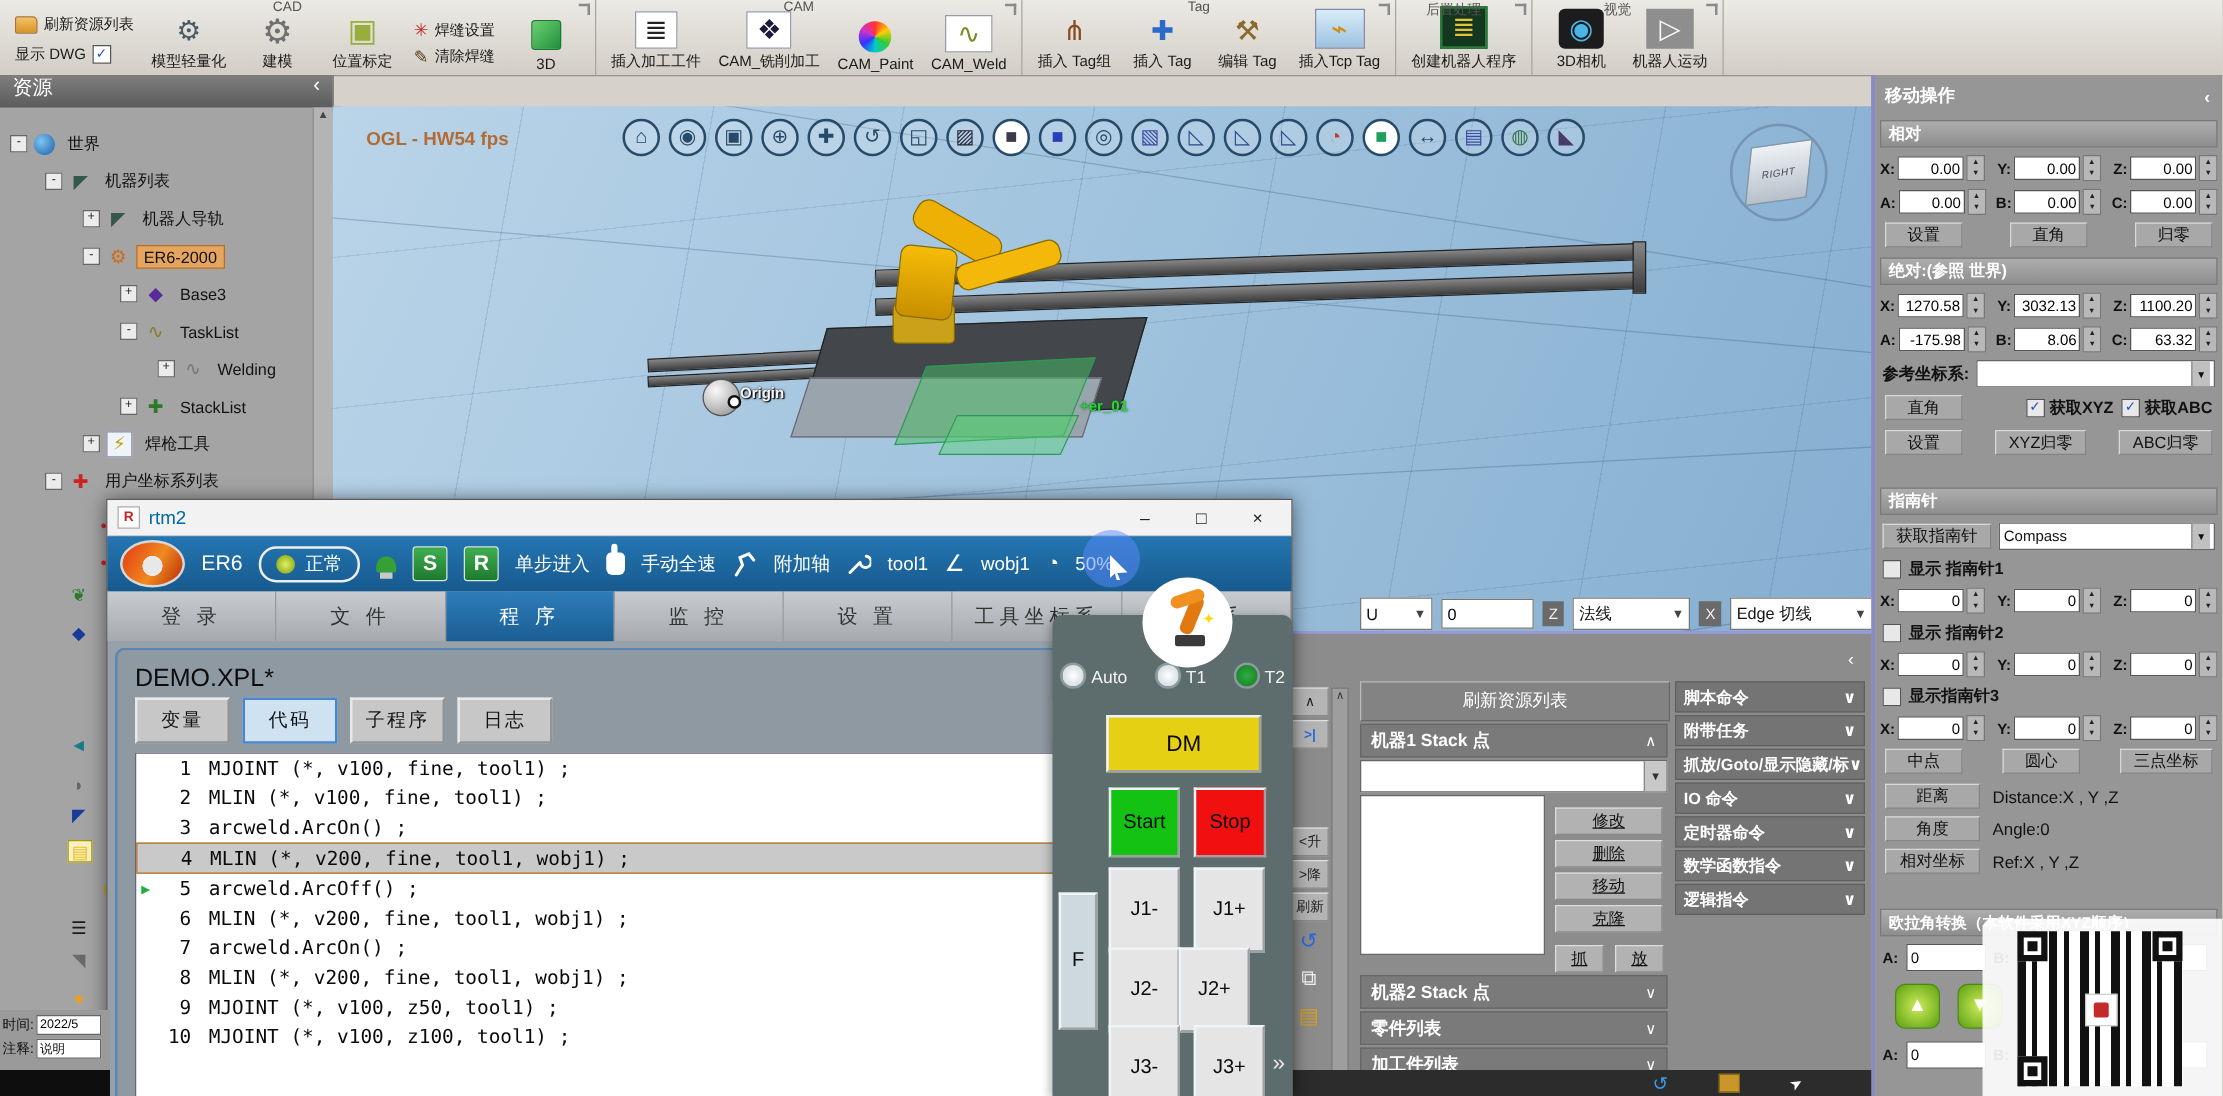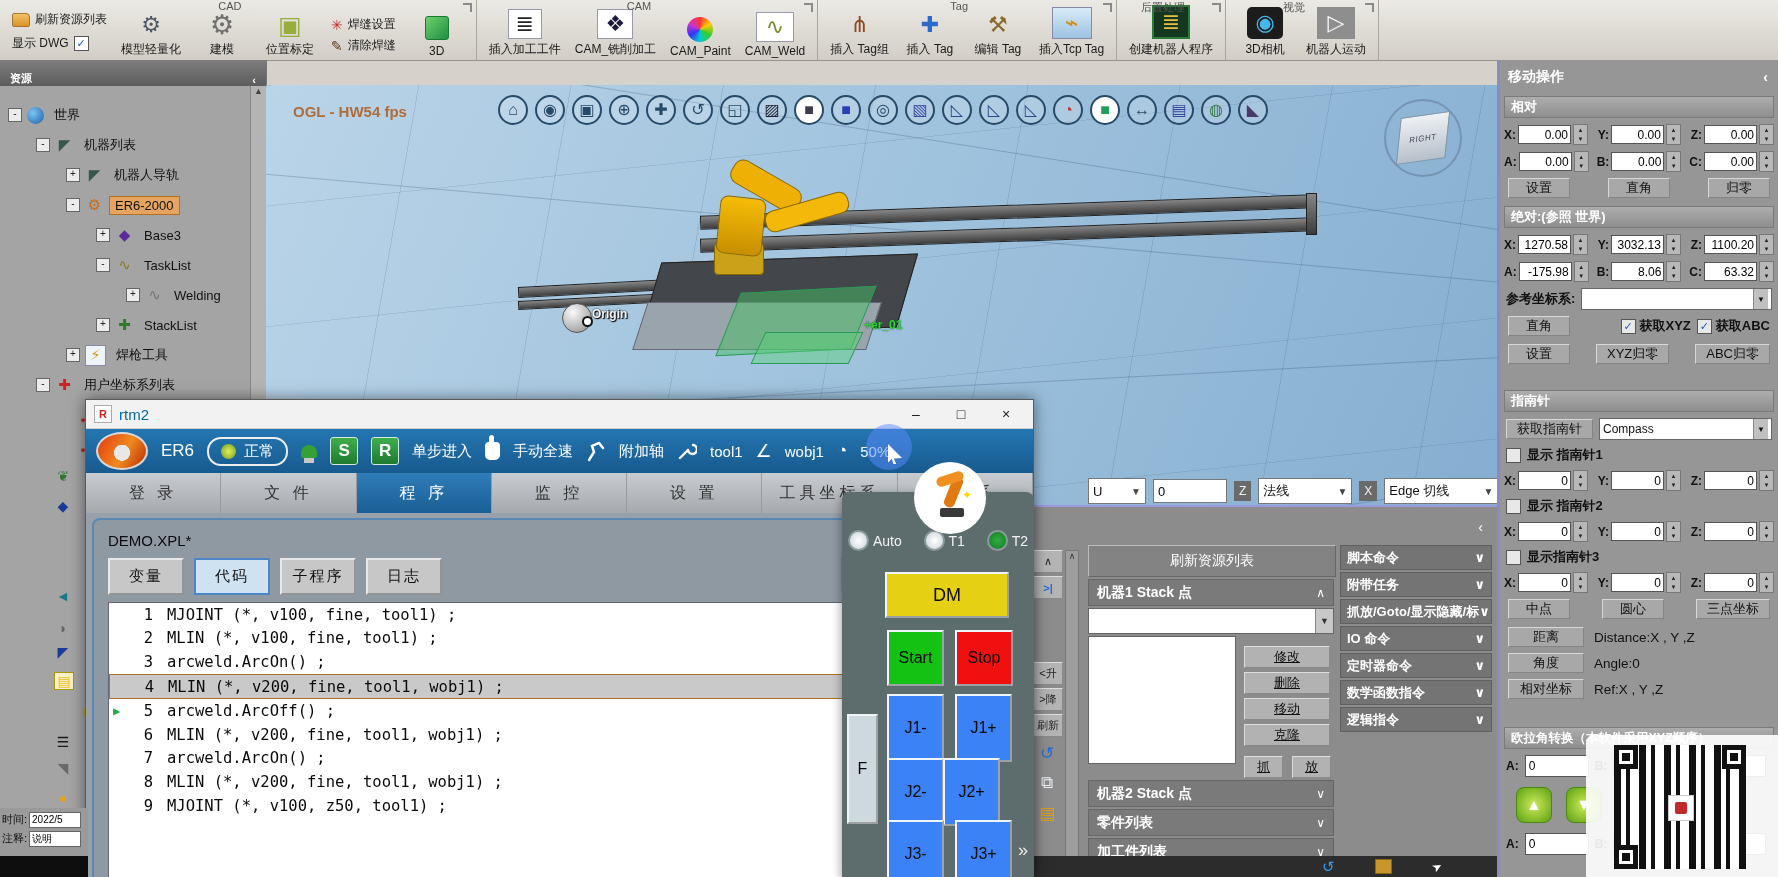--- a/index.html
+++ b/index.html
@@ -30,22 +30,22 @@
   .weldstack{display:flex;flex-direction:column;gap:4px;font-size:12px;color:#1a1a1a;padding-bottom:4px;}
   .wrow{display:flex;align-items:center;gap:5px;}
   .weldset-ico{color:#c23030;font-size:14px;}
   .brush-ico{color:#5a3a1a;font-size:14px;}
   .cube3d{width:22px;height:22px;background:linear-gradient(135deg,#6fd06f,#1f8f3f);
           border:1px solid #177a30;border-radius:3px;}
 
   
   #sidebar{left:0;top:60px;width:266px;height:817px;background:#a4a4a4;border-right:1px solid #777;}
   #sidebar .hdr{height:26px;background:linear-gradient(#7e7e7e,#5c5c5c);color:#fff;
-                display:flex;align-items:flex-end;justify-content:space-between;
-                padding:0 10px;font-size:11px;font-weight:bold;}
+                display:flex;align-items:flex-start;justify-content:space-between;
+                padding:0 10px;font-size:16px;font-weight:normal;}
   #sidebar .sbar{position:absolute;right:0;top:26px;width:15px;bottom:0;background:#b4b4b4;
                  border-left:1px solid #888;font-size:9px;color:#444;text-align:center;}
   .tree{padding:14px 0 0 6px;}
   .trow{height:30px;display:flex;align-items:center;gap:5px;font-size:13px;color:#111;}
   .exp{width:12px;height:12px;background:#ececec;border:1px solid #666;font-size:10px;
        line-height:10px;text-align:center;color:#222;flex:none;}
   .tico{width:19px;height:19px;display:flex;align-items:center;justify-content:center;
         font-size:15px;flex:none;}
   .tlabel{padding:1px 5px;white-space:nowrap;}
   .sel{background:#e5a45f;border:1px solid #b27020;}
@@ -122,21 +122,21 @@
   .hand{width:15px;height:18px;background:#fff;border-radius:4px 4px 5px 5px;position:relative;}
   .hand:before{content:"";position:absolute;left:4px;top:-7px;width:5px;height:9px;background:#fff;border-radius:3px;}
   .wicon{font-size:18px;color:#fff;}
   #speedico{font-size:17px;}
   #wmenus{height:40px;background:linear-gradient(#c8ccd0,#a6aaae);display:flex;}
   .mitem{flex:1;display:flex;align-items:center;justify-content:center;font-size:16px;
          color:#333;border-right:1px solid #979ba0;letter-spacing:4px;}
   .mitem.act{background:linear-gradient(#2f7db9,#1a5e94);color:#fff;}
   #wcontent{position:absolute;left:6px;top:118px;right:6px;bottom:0;background:#8f99a2;
             border:2px solid #5a86b4;border-bottom:none;border-radius:8px 8px 0 0;}
-  #filelabel{left:14px;top:12px;font-size:15px;color:#0c0c0c;}
+  #filelabel{left:14px;top:12px;font-size:20px;color:#0c0c0c;}
   #codetabs{left:14px;top:38px;display:flex;gap:10px;right:14px;}
   .ctab{width:72px;height:33px;background:#c7c7c7;border:2px outset #e8e8e8;font-size:15px;
         color:#111;display:flex;align-items:center;justify-content:center;letter-spacing:2px;}
   .ctab.act{background:#cfe2f2;border:2px solid #4a86c8;}
   #mainbox{margin-left:auto;width:152px;height:31px;background:#d2d2d2;border:1px solid #888;
            font-size:15px;color:#111;display:flex;align-items:center;padding:0 8px;}
   #codearea{left:14px;top:82px;width:826px;bottom:0;background:#fff;border:1px solid #667;
             font-family:"DejaVu Sans Mono","Liberation Mono",monospace;font-size:15.5px;color:#0a0a0a;}
   .cl{height:23.6px;display:flex;align-items:center;position:relative;}
   .cl .no{width:44px;text-align:right;padding-right:14px;flex:none;}
@@ -159,21 +159,21 @@
          justify-content:space-between;color:#f2f2f2;font-size:14px;}
   .radio{width:21px;height:21px;border-radius:50%;background:radial-gradient(#ffffff,#c9d2d6);
          border:2px solid #8a9a9e;box-sizing:border-box;}
   .radio.on{background:radial-gradient(#2fae3f,#157a25);}
   .mw{display:flex;align-items:center;gap:4px;}
   .pbtn{position:absolute;display:flex;align-items:center;justify-content:center;
         font-size:16px;color:#0a0a0a;border:2px outset #eef4f8;box-sizing:border-box;}
   #dm{left:43px;top:80px;width:124px;height:46px;background:#e6d014;font-size:18px;}
   #startb{left:45px;top:138px;width:57px;height:56px;background:#13c213;}
   #stopb{left:113px;top:138px;width:58px;height:56px;background:#f01010;}
-  .jbtn{width:57px;height:68px;background:#3b82f6;font-size:16px;}
+  .jbtn{width:57px;height:68px;background:#e5e5e5;font-size:16px;}
   #fbtn{left:5px;top:222px;width:31px;height:110px;background:#cdd9df;font-size:16px;}
   #morech{position:absolute;left:176px;top:348px;color:#e8e8e8;font-size:18px;}
 
   
   #stackp{left:1032px;top:505px;width:465px;height:372px;background:#8c8c8c;
           border-top:2px solid #9a9ae0;z-index:20;box-sizing:border-box;}
   #stackcol{position:absolute;left:1px;top:43px;width:30px;}
   .stbtn{width:28px;height:21px;background:#b4b4b4;border:1px outset #ddd;font-size:11px;
          color:#222;display:flex;align-items:center;justify-content:center;margin-bottom:3px;}
   .stico{width:28px;height:26px;display:flex;align-items:center;justify-content:center;
@@ -667,20 +667,24 @@
           <span class="tx">arcweld.ArcOn() ;</span>
         </div>
       <div class="cl">
           <span class="no">8</span>
           <span class="tx">MLIN (*, v200, fine, tool1, wobj1) ;</span>
         </div>
       <div class="cl">
           <span class="no">9</span>
           <span class="tx">MJOINT (*, v100, z50, tool1) ;</span>
         </div>
+      <div class="cl">
+          <span class="no">10</span>
+          <span class="tx">MJOINT (*, v100, z100, tool1) ;</span>
+        </div>
     </div>
   </div>
 </div>
 
 <div id="pendant" class="abs">
   <div id="robobadge">
     <span class="ra1"></span>
     <span class="ra2"></span>
     <span class="rabase"></span>
     <span class="spark">✦</span>

